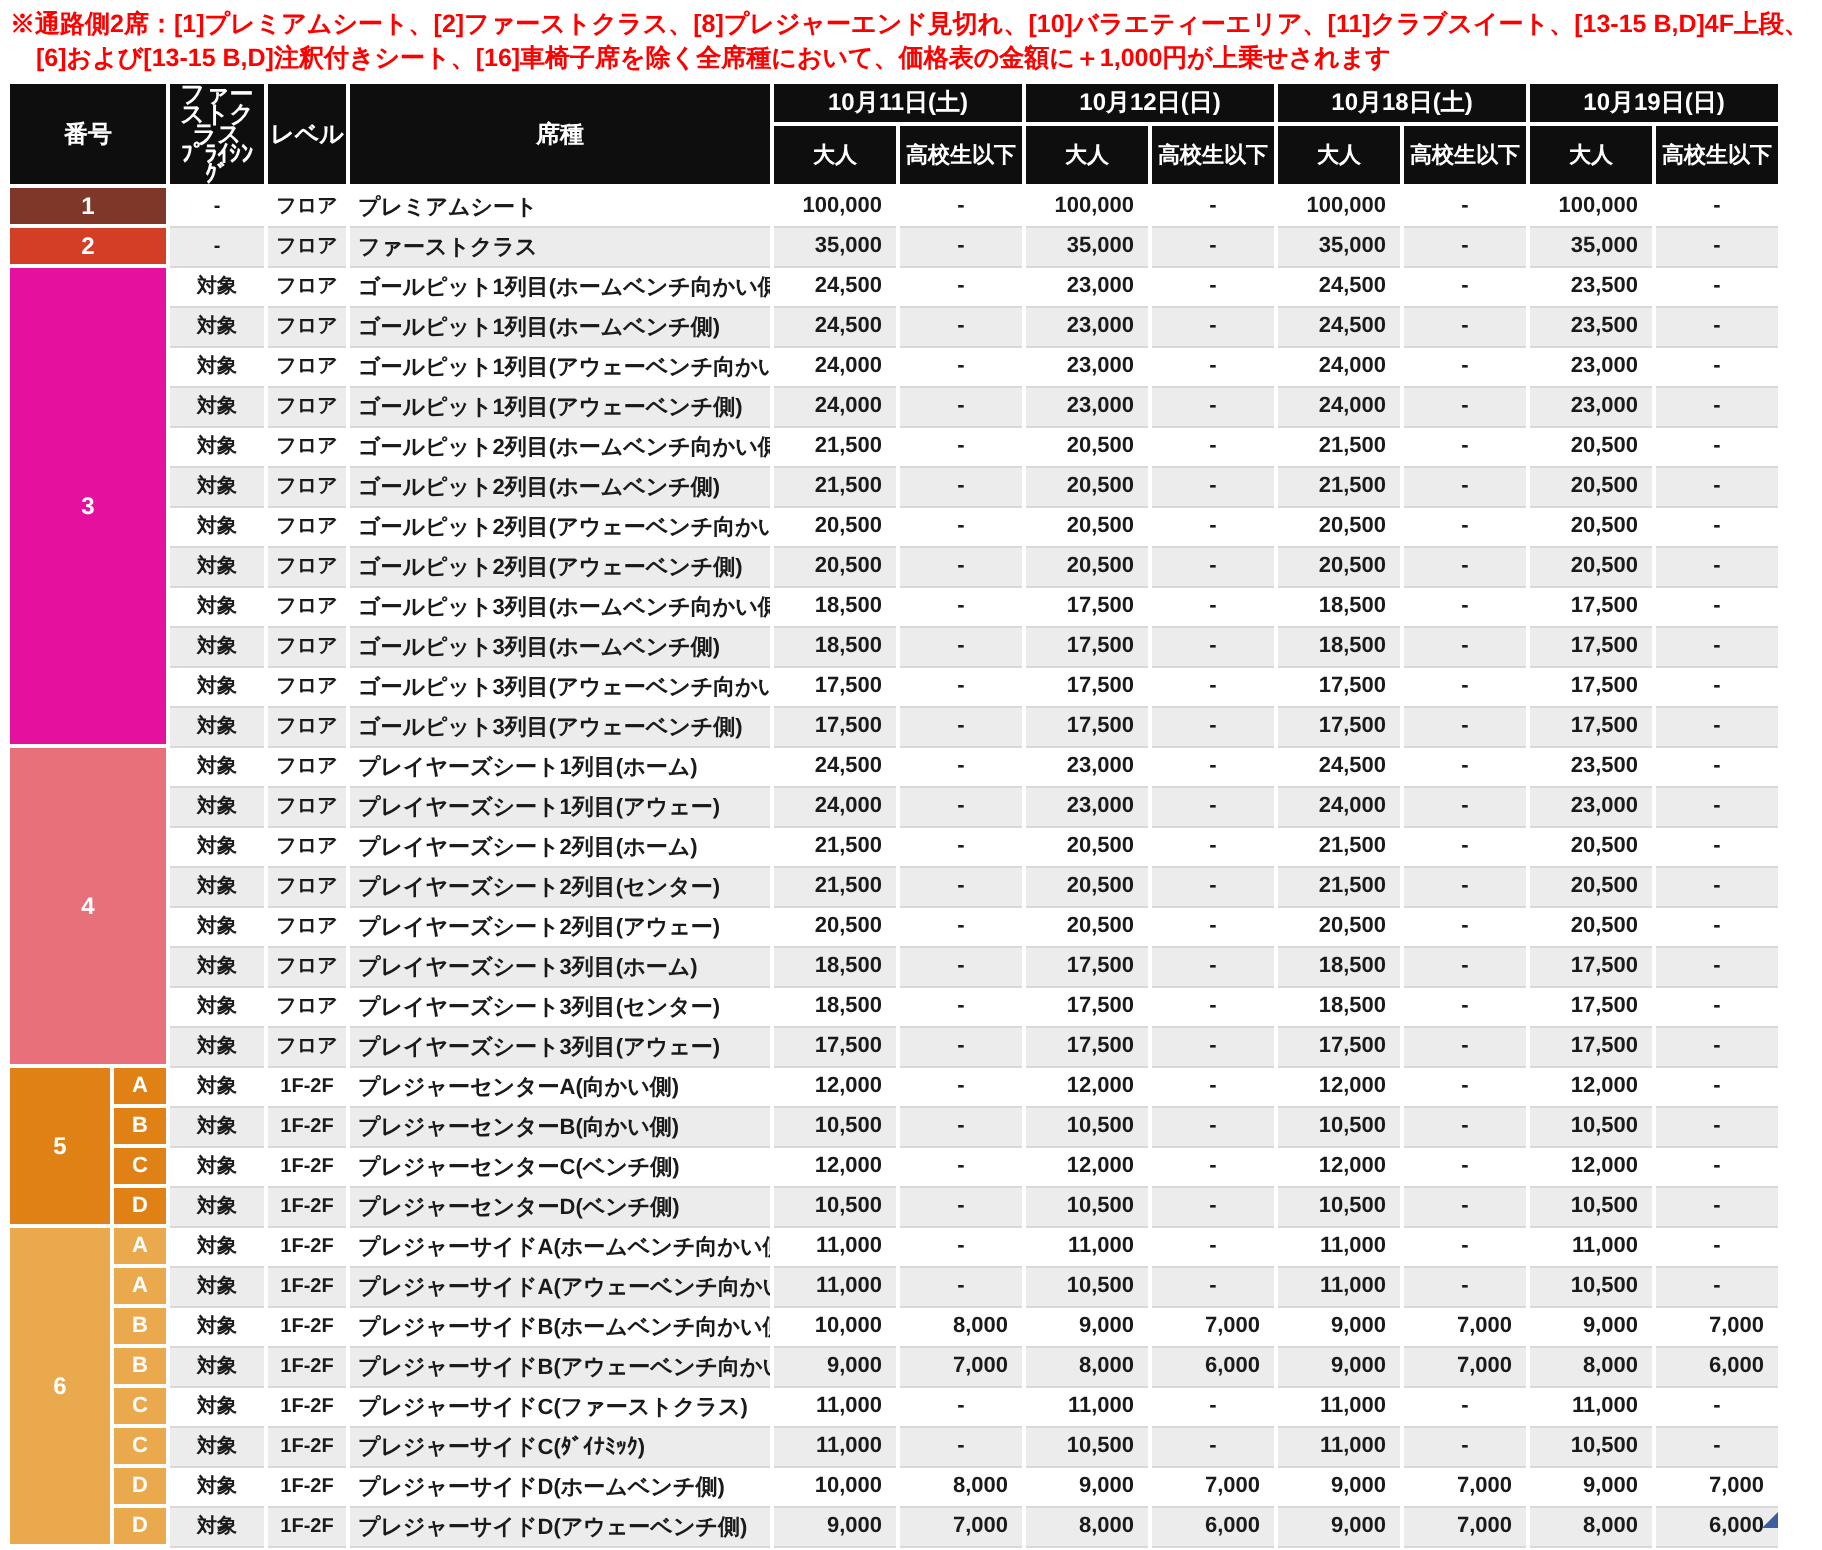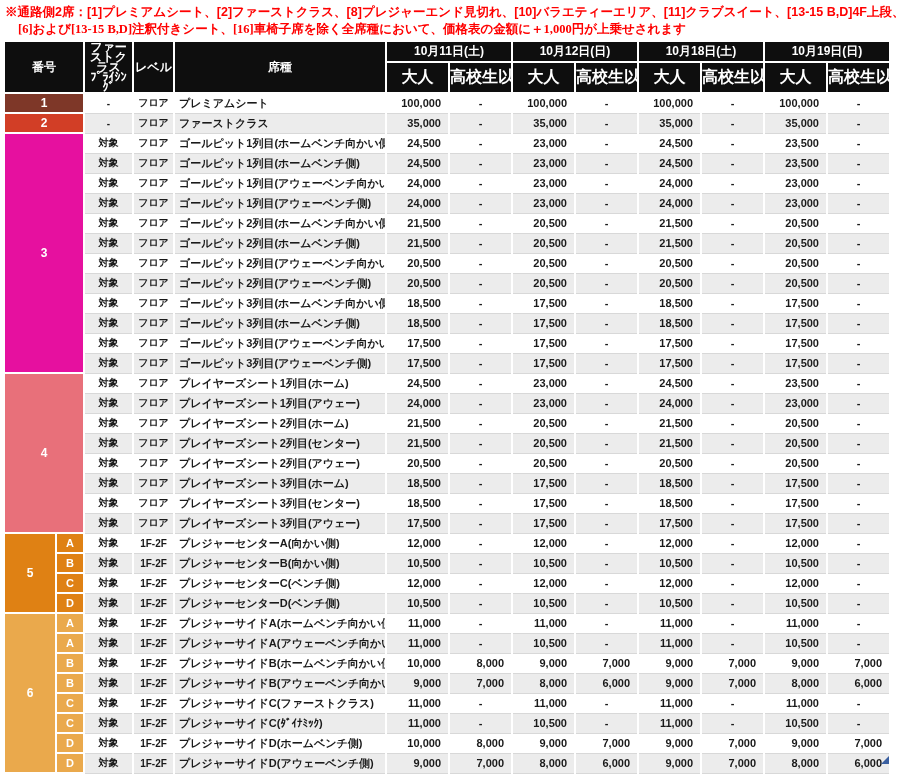--- a/index.html
+++ b/index.html
@@ -6,36 +6,36 @@
   body {
     width: 911px; height: 775px;
     background: #ffffff;
     font-family: "Liberation Sans", sans-serif;
     font-weight: 700;
     overflow: hidden;
   }
   .page { position: relative; width: 911px; height: 775px; background: #fff; padding-left: 48px; }
 
   .note { position: absolute; left: 5px; top: 4px; color: #ff0000; font-size: 12.5px; line-height: 17px; white-space: nowrap; }
-  .note .line2 { padding-left: 13px; font-family: Liberation Serif, serif; }
+  .note .line2 { padding-left: 13px; }
 
   table.price {
     position: absolute; left: 3px; top: 40px;
     width: 886px;
     border-collapse: collapse;
     table-layout: fixed;
   }
   thead th {
     background: #0e0e0e; color: #ffffff;
     border: 2px solid #ffffff;
     font-weight: 700; text-align: center; vertical-align: middle;
     overflow: hidden; white-space: nowrap;
   }
   tr.dates-row th { font-size: 12px; height: 17px; }
-  tr.sub-row th { font-size: 16px; height: 27px; }
+  tr.sub-row th { font-size: 11px; height: 27px; }
   th.dp-head { font-size: 8.5px; white-space: pre-line; line-height: 10px; }
 
   tbody td {
     height: 20px;
     font-size: 11px; color: #1a1a1a; font-weight: 700;
     border-left: 2px solid #ffffff; border-right: 2px solid #ffffff;
     border-bottom: 1px solid #d8d8d8;
     overflow: hidden; white-space: nowrap;
     vertical-align: middle;
     background: #ffffff;

